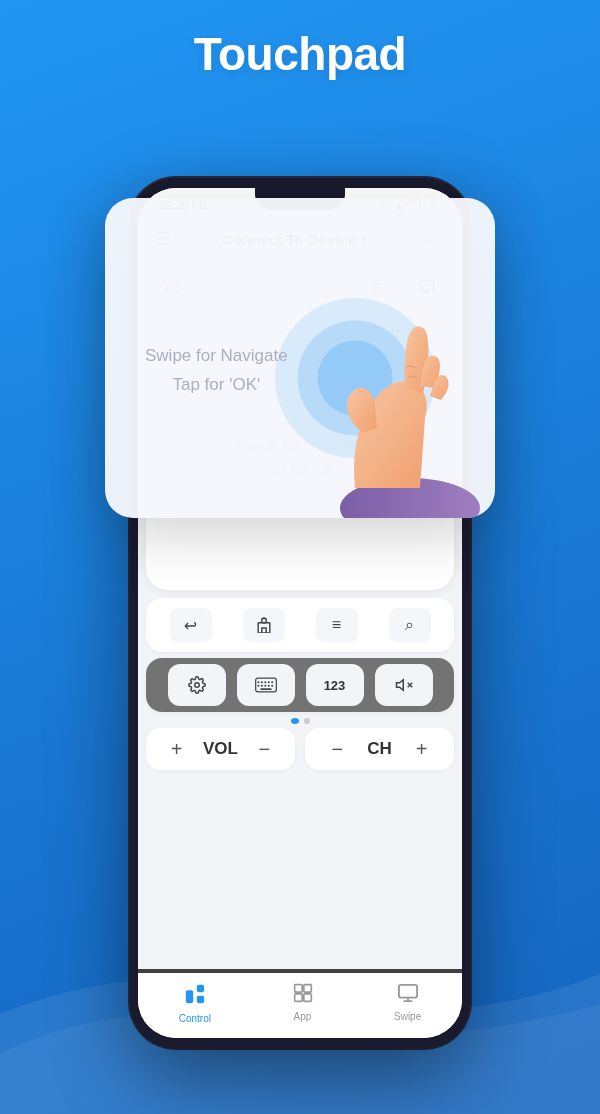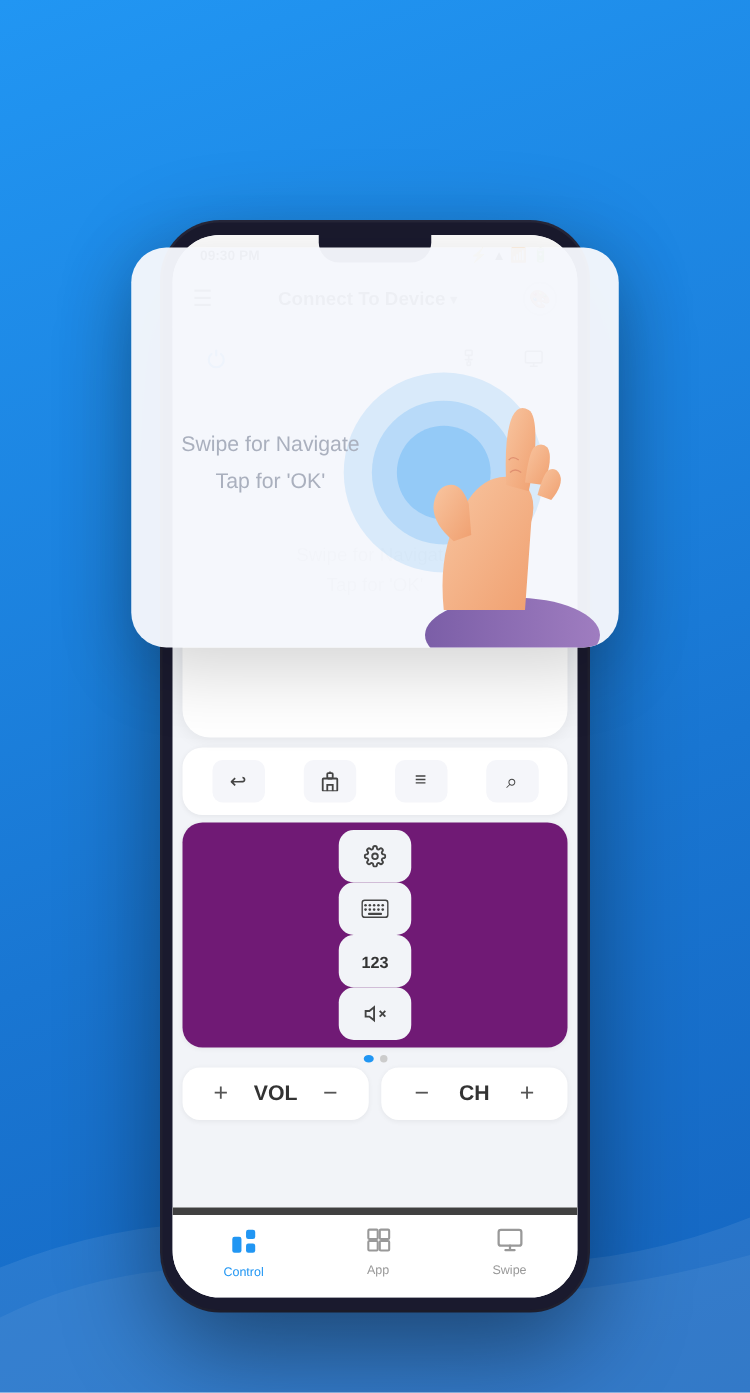--- a/index.html
+++ b/index.html
@@ -205,24 +205,23 @@
       background: #f5f6fa;
     }
 
     
     .action-row {
       display: flex;
       justify-content: space-around;
       align-items: center;
       padding: 6px 16px;
       margin: 0 8px 6px;
-      background: #701a75;
+      background: #737373;
       border-radius: 16px;
       box-shadow: 0 1px 4px rgba(0,0,0,0.05);
-      flex-direction: column;
     }
     .action-btn {
       width: 58px;
       height: 42px;
       background: #f2f4f8;
       border-radius: 12px;
       display: flex;
       align-items: center;
       justify-content: center;
       font-size: 14px;
@@ -284,21 +283,21 @@
     
     .bottom-nav {
       position: absolute;
       bottom: 0;
       left: 0;
       right: 0;
       background: white;
       display: flex;
       justify-content: space-around;
       padding: 10px 0 14px;
-      border-top: 6px solid #404040;
+      border-top: 4px solid #404040;
     }
     .bottom-nav-item {
       display: flex;
       flex-direction: column;
       align-items: center;
       gap: 3px;
       cursor: pointer;
     }
     .bottom-nav-icon {
       font-size: 20px;
@@ -396,20 +395,21 @@
 <body>
 
 <div class="bg-wave">
   <svg viewBox="0 0 600 200" preserveAspectRatio="none">
     <path d="M0,100 Q150,40 300,80 Q450,120 600,60 L600,200 L0,200 Z" fill="rgba(255,255,255,0.08)"></path>
     <path d="M0,140 Q120,80 280,110 Q420,140 600,90 L600,200 L0,200 Z" fill="rgba(255,255,255,0.06)"></path>
   </svg>
 </div>
 
 <div class="hero-text">
+  <div>Touchpad</div>
 </div>
 
 <div class="phone-shell">
   <div class="phone-screen">
     <div class="notch"></div>
 
     <div class="status-bar">
       <span class="status-time">09:30 PM</span>
       <div class="status-icons">
         <span>⚡</span>

